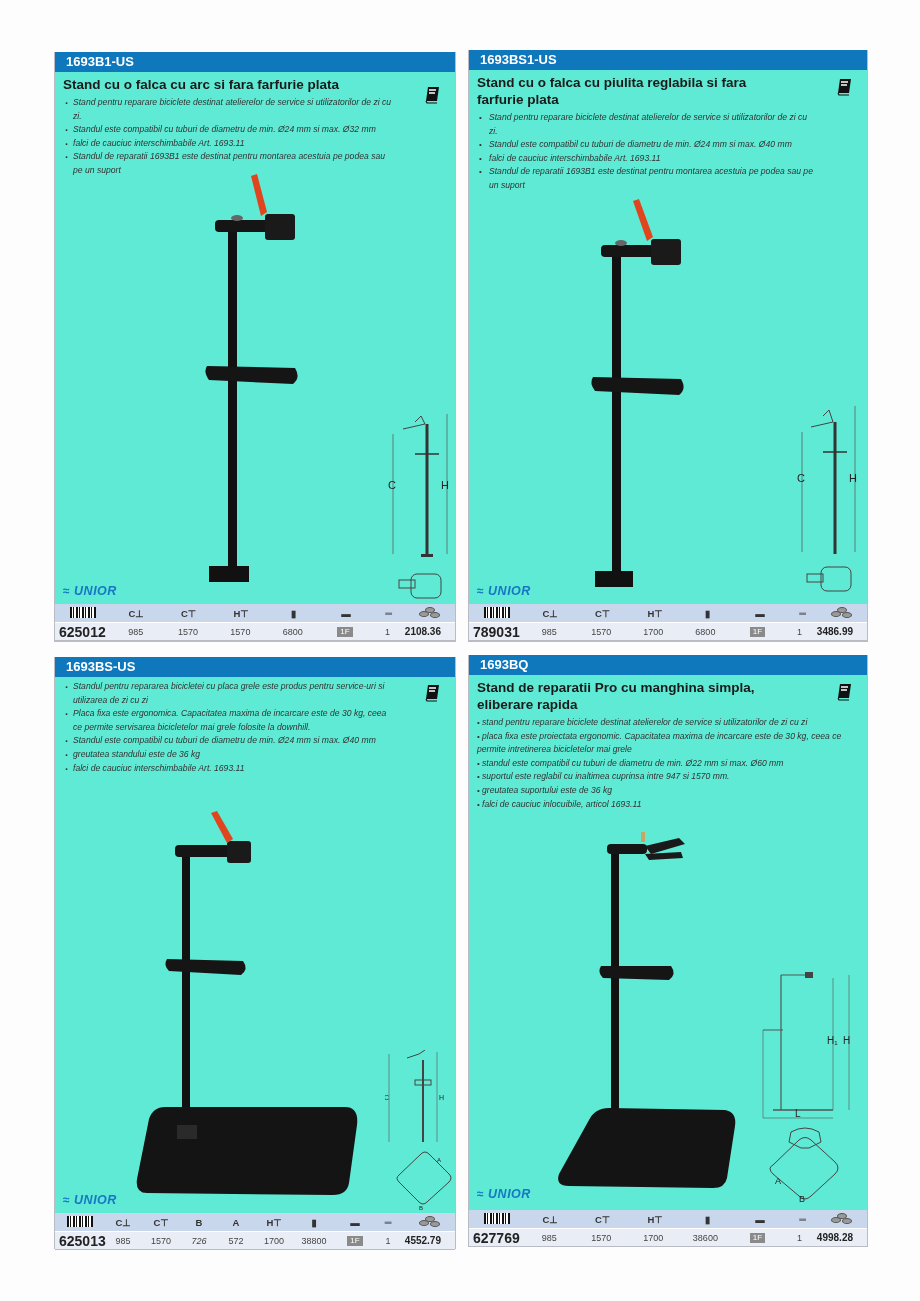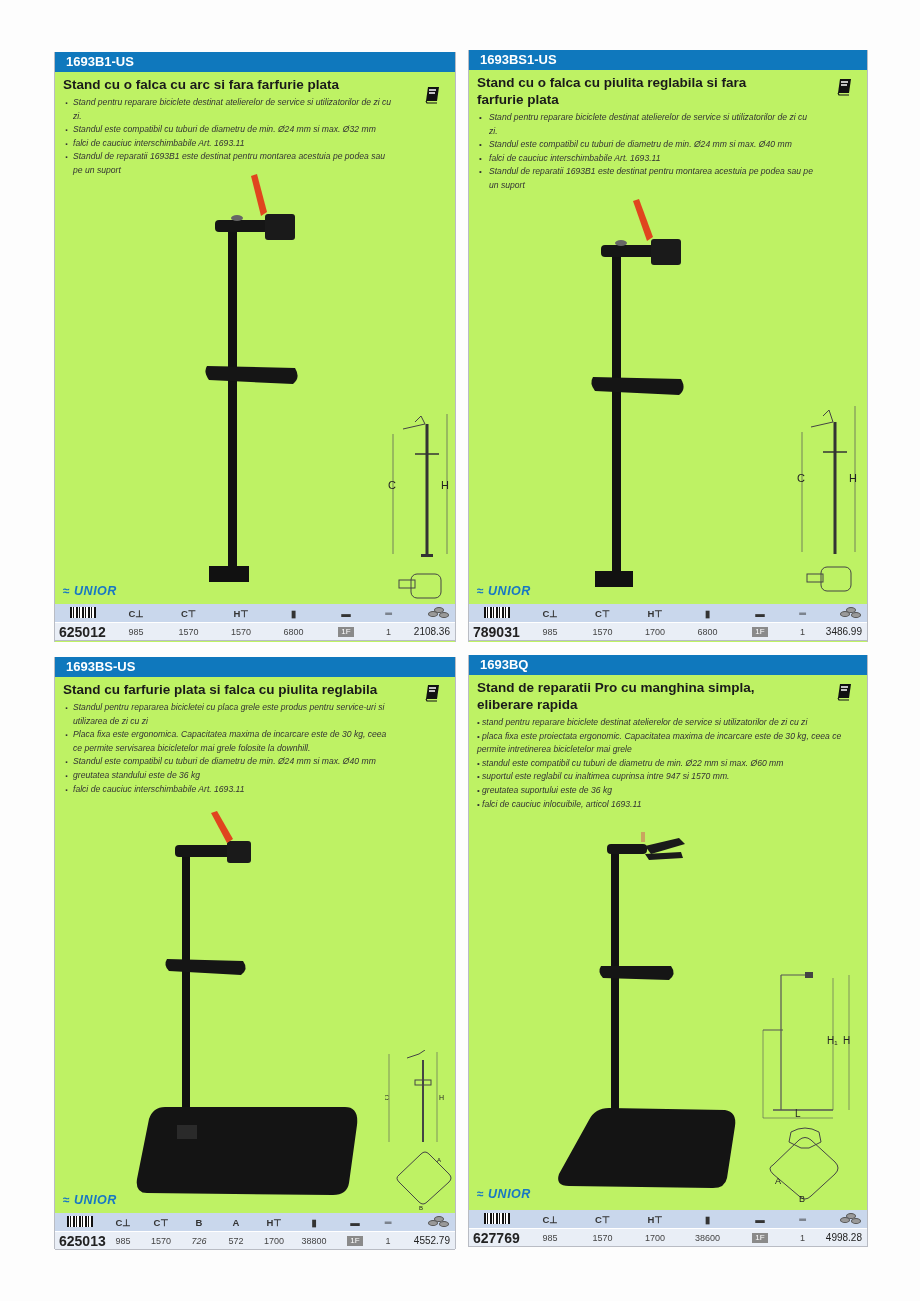--- a/index.html
+++ b/index.html
@@ -1,19 +1,19 @@
 <!DOCTYPE html>
 <html><head>
 <meta charset="utf-8">
 <style>
   * { box-sizing: border-box; margin: 0; padding: 0; }
   html, body { width: 920px; height: 1301px; background: #fdfdfd; overflow: hidden; }
   body { position: relative; font-family: "Liberation Sans", sans-serif; color: #222; }
 
-  .panel { position: absolute; background: #bef264; border-left: 1px solid #b9bcc4; border-right: 1px solid #b9bcc4; }
+  .panel { position: absolute; background: #5eead4; border-left: 1px solid #b9bcc4; border-right: 1px solid #b9bcc4; }
   .panel-header { height: 20px; background: #0f78bd; color: #fff; font-weight: bold; font-size: 13px; line-height: 20px; padding-left: 11px; }
   .panel-title { font-weight: bold; font-size: 13.5px; line-height: 17px; padding: 4px 0 0 8px; width: 340px; color: #1a1a1a; }
   .book-icon { position: absolute; right: 14px; top: 34px; width: 16px; height: 18px; }
   .bullets { list-style: none; padding: 3px 0 0 10px; font-style: italic; font-size: 8.6px; line-height: 13.6px; color: #333; }
   .bullets li { position: relative; padding-left: 8px; }
   .bullets.dot li::before { content: "."; position: absolute; left: 0; top: -2px; font-weight: bold; font-style: normal; font-size: 11px; }
   .bullets.mid li::before { content: "•"; position: absolute; left: 0; top: 0; font-style: normal; font-size: 8px; }
   .bullets.mid li { padding-left: 10px; }
   .bullets.flow li { padding-left: 0; }
   .bullets.flow li::before { content: "• "; position: static; font-style: normal; font-size: 8px; }
@@ -23,21 +23,21 @@
 
   .logo { position: absolute; left: 8px; display: flex; align-items: center; gap: 4px; color: #1877c4; font-weight: bold; font-style: italic; font-size: 12.5px; letter-spacing: 0.5px; }
   .logo-mark { font-size: 12px; font-style: normal; }
 
   .spec-table { position: absolute; left: 0; right: 0; border-bottom: 1px solid #b9bcc4; }
   .spec-head, .spec-row { display: flex; align-items: center; height: 18px; font-size: 9px; }
   .spec-head { background: #c9d7ec; }
   .spec-row { background: #e9eef6; border-top: 1px solid #fff; }
   .cell { text-align: center; }
   .cell.code { text-align: left; padding-left: 4px; font-weight: bold; font-size: 14px; }
-  .cell.price { text-align: right; padding-right: 5px; font-weight: normal; font-size: 10px; flex: 1; }
+  .cell.price { text-align: right; padding-right: 14px; font-weight: bold; font-size: 10px; flex: 1; }
   .cell.val { color: #444; }
   .hdr-ico { font-size: 9.5px; color: #333; font-weight: bold; }
   .barcode { display: inline-block; width: 26px; height: 11px; background: repeating-linear-gradient(90deg,#111 0 2px,#fff 2px 3px,#111 3px 4px,#fff 4px 6px); }
   .badge-1f { display: inline-block; background: #8a8a8a; color: #fff; font-size: 8px; padding: 0 3px; line-height: 10px; }
   .coins { display: inline-block; width: 22px; height: 11px; position: relative; }
   .coins span { position: absolute; width: 10px; height: 6px; border-radius: 50%; background: #999; border: 1px solid #555; }
 </style>
 </head>
 <body>
 
@@ -169,21 +169,20 @@
       <div class="cell val" style="width:55px;">6800</div>
       <div class="cell" style="width:50px;"><span class="badge-1f">1F</span></div>
       <div class="cell val" style="width:35px;">1</div>
       <div class="cell price">3486.99</div>
     </div>
   </div>
 </div>
 
 <div class="panel" style="left:54px; top:657px; width:402px; height:592px;">
   <div class="panel-header">1693BS-US</div>
-  <div class="panel-title" style="width:350px;">Stand cu farfurie plata si falca cu piulita reglabila</div>
   <svg class="book-icon" viewBox="0 0 16 18" style="top:27px;">
       <path d="M3 1h11l-2 14H1z" fill="#111"></path>
       <path d="M4 4h7M4 7h6" stroke="#fff" stroke-width="1.3"></path>
       <path d="M1 15l1 2h10" stroke="#111" fill="none" stroke-width="1.2"></path>
     </svg>
   <ul class="bullets dot" style="width:340px;">
     <li>Standul pentru repararea bicicletei cu placa grele este produs pentru service-uri si utilizarea de zi cu zi</li>
     <li>Placa fixa este ergonomica. Capacitatea maxima de incarcare este de 30 kg, ceea ce permite servisarea bicicletelor mai grele folosite la downhill.</li>
     <li>Standul este compatibil cu tuburi de diametru de min. Ø24 mm si max. Ø40 mm</li>
     <li>greutatea standului este de 36 kg</li>

